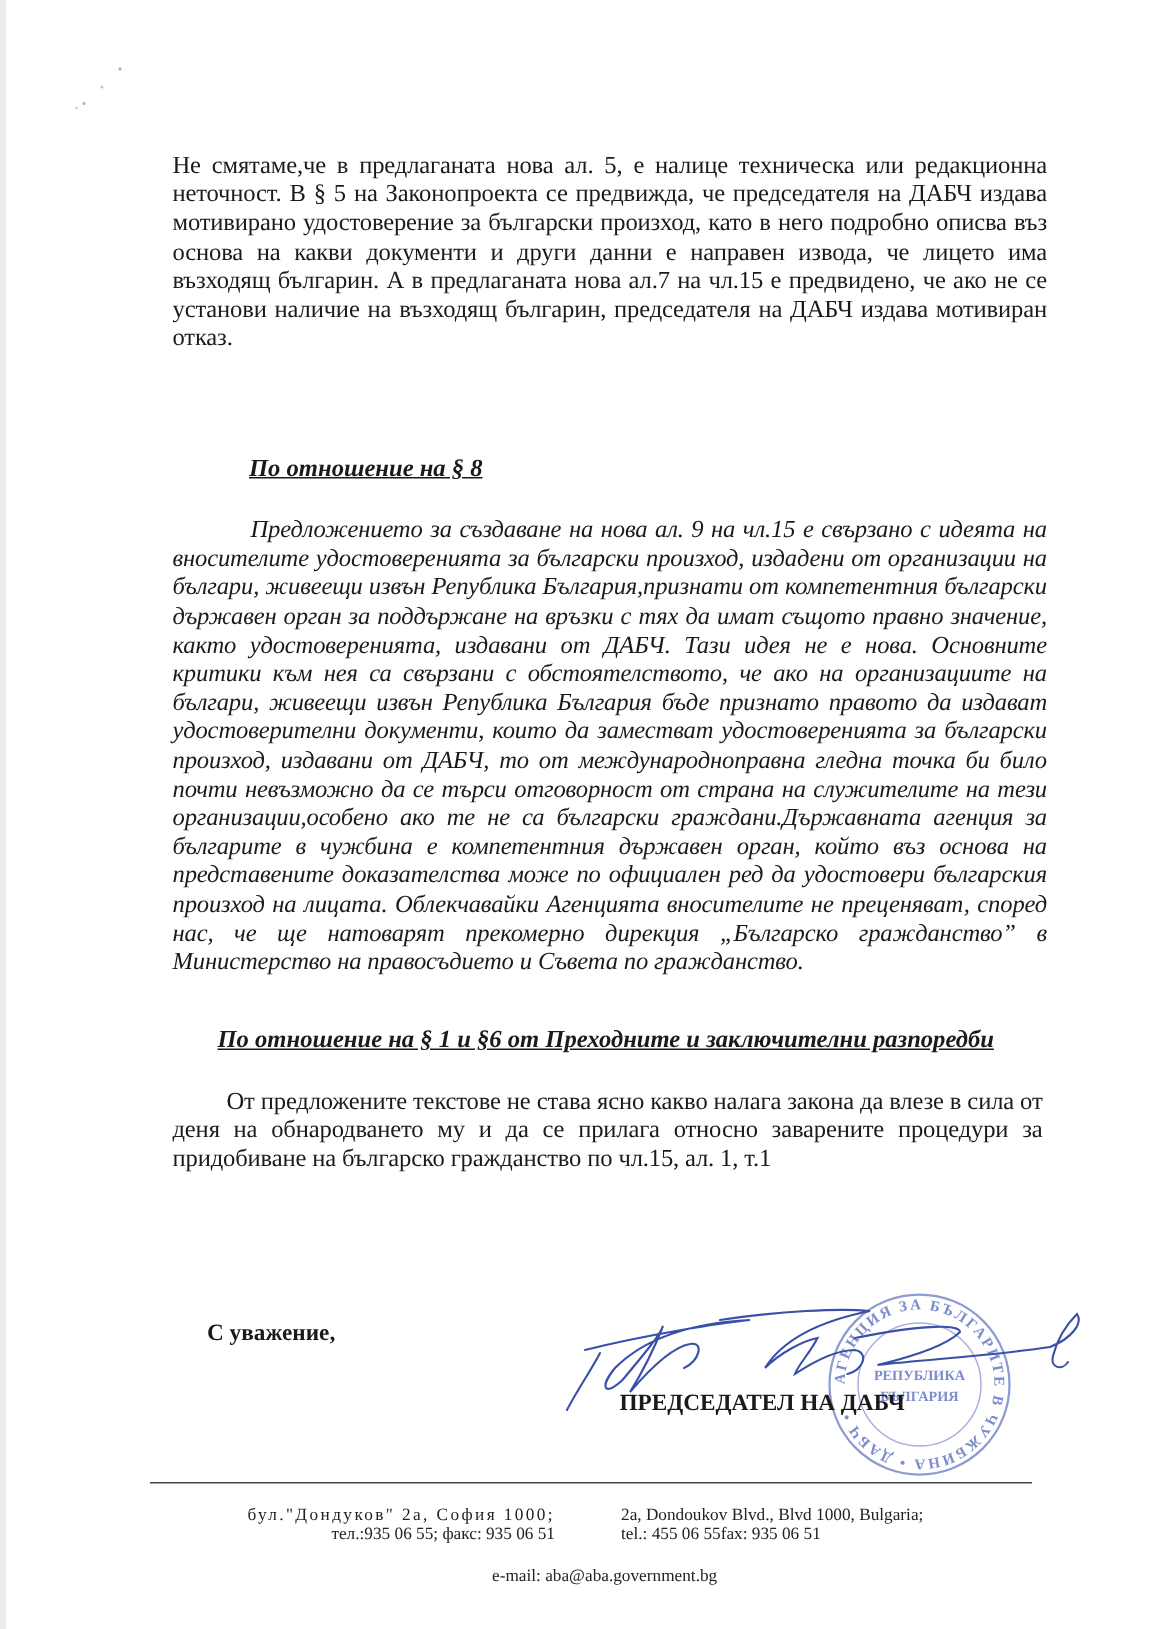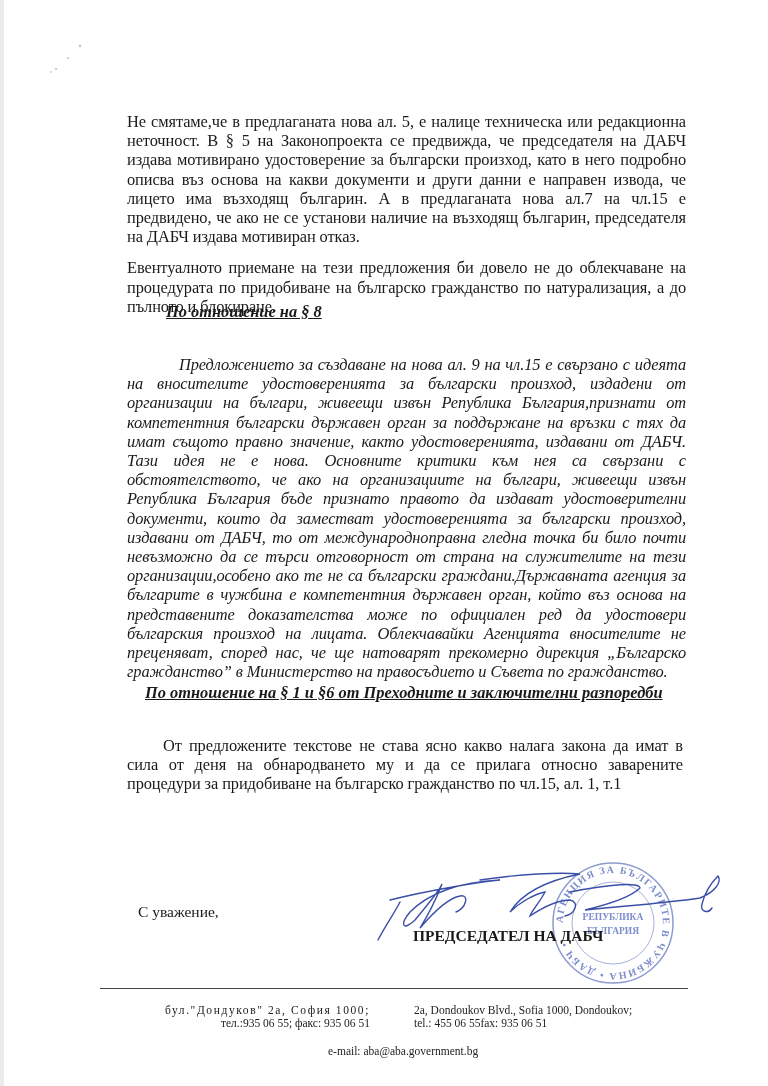--- a/index.html
+++ b/index.html
@@ -7,27 +7,27 @@
     width: 768px; height: 1086px; background: #ffffff; position: relative; overflow: hidden;
     font-family: "Liberation Serif", "DejaVu Serif", serif; color: #1a1a1a;
   }
   .page-edge { position: absolute; left: 0; top: 0; width: 4px; height: 1086px; background: #ececec; }
   .specks { position: absolute; left: 46px; top: 42px; }
   .body-text {
     position: absolute; left: 115px; width: 583px;
     font-size: 16.4px; line-height: 19.2px; text-align: justify;
     letter-spacing: -0.1px;
   }
-  .body-text p { margin: 12px; }
+  .body-text p { margin: 0; }
   .indent { text-indent: 52px; }
   .heading {
     position: absolute; font-weight: bold; font-style: italic; text-decoration: underline;
     font-size: 16.4px; line-height: 19px;
   }
-  .closing { position: absolute; left: 138px; top: 903px; font-weight: normal; font-size: 15.5px; }
+  .closing { position: absolute; left: 138px; top: 880px; font-weight: bold; font-size: 15.5px; }
   .signer { position: absolute; left: 413px; top: 926px; font-weight: bold; font-size: 15.5px; line-height: 19px; }
   .signature { position: absolute; left: 370px; top: 862px; }
   .stamp { position: absolute; left: 548px; top: 858px; }
   .rule { position: absolute; left: 100px; top: 988px; width: 588px; height: 1px; background: #444; }
   .footer { position: absolute; font-size: 11.5px; line-height: 13px; color: #222; }
   .addr-bg { left: 155px; top: 1004px; text-align: right; width: 215px; }
   .addr-bg .spaced { letter-spacing: 1.6px; }
   .addr-en { left: 414px; top: 1004px; }
   .email { left: 328px; top: 1045px; }
 </style>
@@ -37,33 +37,32 @@
 <div class="page-edge"></div>
 <svg class="specks" width="40" height="40">
   <circle cx="34" cy="4" r="1.2" fill="#bbb"></circle>
     <circle cx="22" cy="16" r="1" fill="#c4c4c4"></circle>
   <circle cx="10" cy="27" r="1.1" fill="#bbb"></circle>
     <circle cx="5" cy="30" r="0.9" fill="#ccc"></circle>
 </svg>
 
 <div class="body-text" style="top:100px;">
   <p>Не смятаме,че  в предлаганата нова ал. 5,  е налице техническа или редакционна неточност.  В § 5 на Законопроекта се предвижда, че председателя на ДАБЧ издава мотивирано удостоверение за български произход, като  в него подробно описва въз основа на какви документи и други данни е направен извода, че лицето има възходящ българин. А в предлаганата нова ал.7 на чл.15 е предвидено, че ако не се установи наличие на възходящ българин, председателя на ДАБЧ издава мотивиран отказ.</p>
-  <p>Евентуалното приемане на тези предложения би довело не до облекчаване на процедурата по придобиване на българско гражданство по натурализация, а до пълното и блокиране.</p>
 </div>
 
 <div class="heading" style="left:166px; top:302px;font-style:italic;">По отношение на § 8</div>
 
 <div class="body-text" style="top:343px;font-style:italic;">
   <p class="indent">Предложението за създаване на нова ал. 9 на чл.15 е свързано с идеята на вносителите удостоверенията за български произход, издадени от организации на българи, живеещи извън Република България,признати от компетентния български държавен орган за поддържане на връзки с тях да имат същото правно значение, както удостоверенията, издавани от ДАБЧ.  Тази идея не е нова. Основните критики към нея са свързани с обстоятелството, че ако на организациите на българи, живеещи извън Република България бъде признато правото да издават удостоверителни документи, които да заместват удостоверенията за български произход, издавани от ДАБЧ, то от международноправна гледна точка би било почти невъзможно да се търси отговорност от страна на служителите на тези организации,особено ако те не са български  граждани.Държавната агенция за българите в чужбина  е компетентния държавен орган, който въз основа на представените доказателства може по официален ред да удостовери българския произход на лицата. Облекчавайки  Агенцията  вносителите не преценяват, според нас, че ще натоварят прекомерно дирекция „Българско гражданство” в Министерство на правосъдието и Съвета по гражданство.</p>
 </div>
 
 <div class="heading" style="left:145px; top:683px;">По отношение на § 1 и §6 от Преходните и заключителни разпоредби</div>
 
 <div class="body-text" style="top:724px; width:580px;">
-  <p class="indent" style="text-indent:36px;">От предложените текстове не става ясно какво налага закона да имат в сила от деня на обнародването му и да се прилага относно заварените процедури за придобиване на българско гражданство по чл.15, ал. 1, т.1</p>
+  <p class="indent" style="text-indent:36px;">От предложените текстове не става ясно какво налага закона да влезе в сила от деня на обнародването му и да се прилага относно заварените процедури за придобиване на българско гражданство по чл.15, ал. 1, т.1</p>
 </div>
 
 <div class="closing">С уважение,</div>
 
 <svg class="stamp" width="130" height="130" viewBox="0 0 130 130">
   <defs>
       <path id="ring" d="M65,65 m-50,0 a50,50 0 1,1 100,0 a50,50 0 1,1 -100,0"></path>
     </defs>
   <circle cx="65" cy="65" r="60" fill="none" stroke="#8d9bd0" stroke-width="1.5"></circle>
   <circle cx="65" cy="65" r="41" fill="none" stroke="#a7b2dc" stroke-width="1"></circle>
@@ -87,16 +86,16 @@
   <div>ПРЕДСЕДАТЕЛ НА ДАБЧ</div>
 </div>
 
 <div class="rule"></div>
 
 <div class="footer addr-bg">
   <div class="spaced">бул."Дондуков" 2а, София 1000;</div>
   <div>тел.:935 06 55; факс: 935 06 51</div>
 </div>
 <div class="footer addr-en">
-  <div>2a, Dondoukov Blvd., Sofia 1000, Dondoukov;</div>
+  <div>2a, Dondoukov Blvd., Blvd 1000, Bulgaria;</div>
   <div>tel.: 455 06 55fax: 935 06 51</div>
 </div>
 <div class="footer email">e-mail: aba@aba.government.bg</div>
 
 </body></html>

